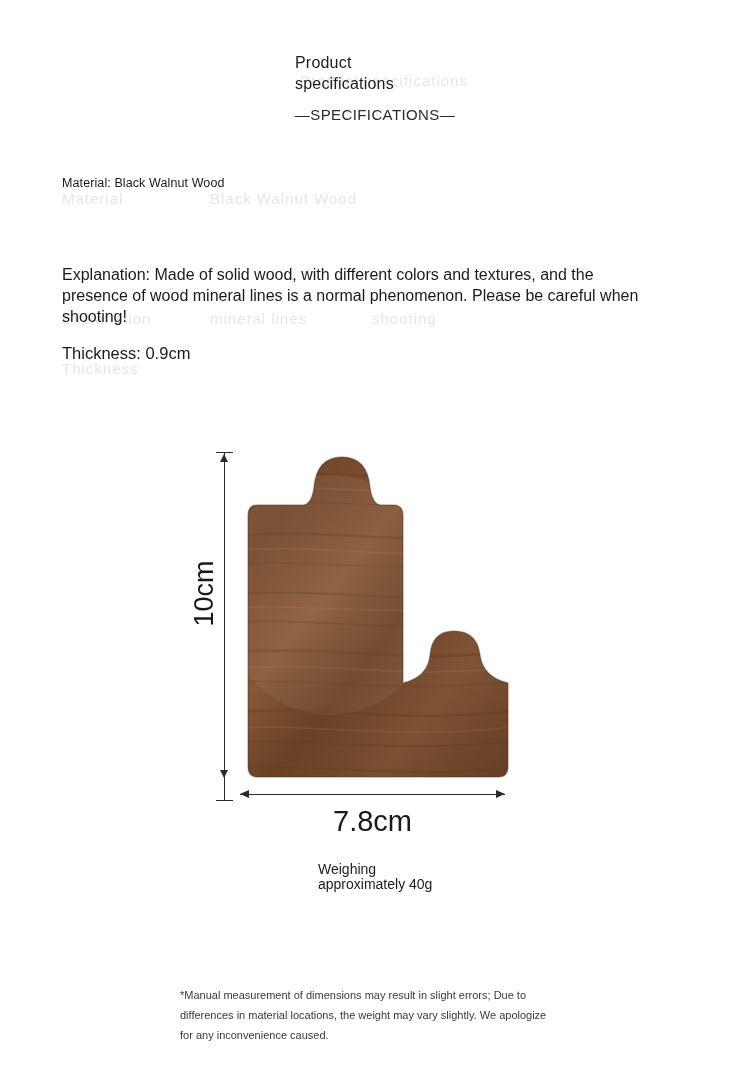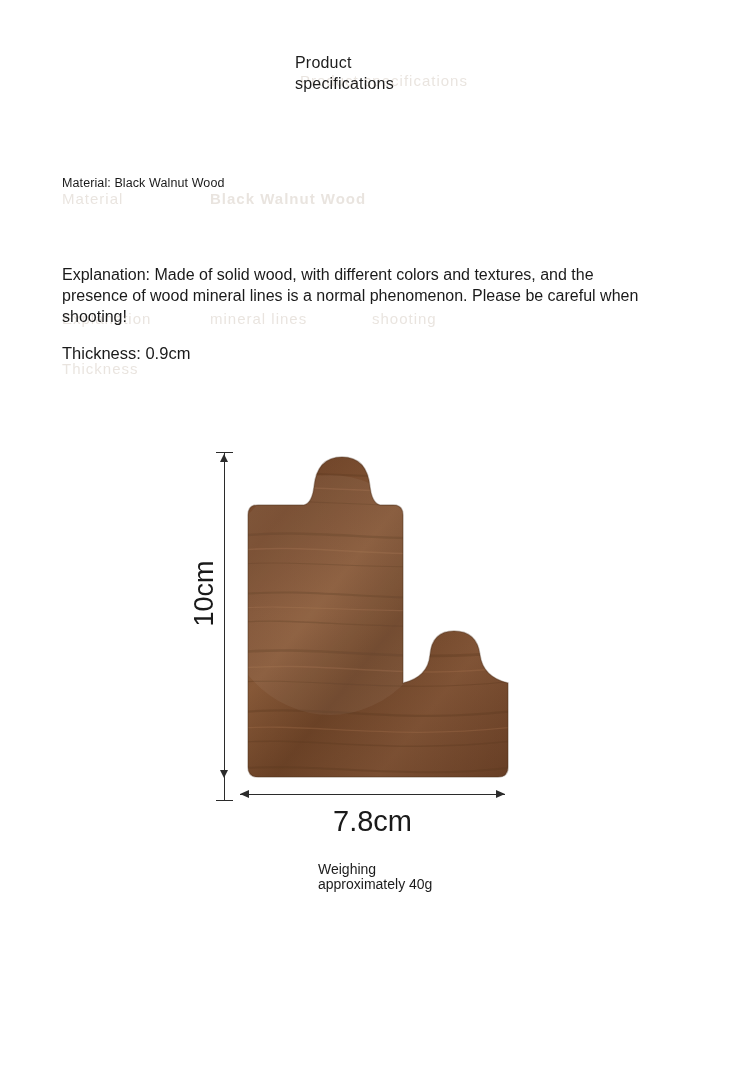--- a/index.html
+++ b/index.html
@@ -78,21 +78,21 @@
   .ghost {
     position: absolute;
     color: #d8cfc6;
     opacity: 0.55;
     font-size: 15px;
     letter-spacing: 1px;
     pointer-events: none;
   }
   .g1 { left: 300px; top: 72px; }
   .g2 { left: 62px;  top: 190px; }
-  .g3 { left: 210px; top: 190px; font-weight: bold; }
+  .g3 { left: 210px; top: 190px; }
   .g4 { left: 62px;  top: 310px; }
   .g5 { left: 210px; top: 310px; text-align: center; }
   .g6 { left: 355px; top: 310px; margin-left: 17px; }
   .g7 { left: 62px;  top: 360px; }
 
   
   .diagram {
     position: absolute;
     left: 0;
     top: 430px;
@@ -232,20 +232,21 @@
 
   <div class="ghost g1">Product specifications</div>
   <div class="ghost g2">Material</div>
   <div class="ghost g3">Black Walnut Wood</div>
   <div class="ghost g4">Explanation</div>
   <div class="ghost g5">mineral lines</div>
   <div class="ghost g6">shooting</div>
   <div class="ghost g7">Thickness</div>
 
   <div class="spec-title">Product specifications</div>
+  <div class="spec-sub">—SPECIFICATIONS—</div>
 
   <div class="spec-line material">Material: Black Walnut Wood</div>
   <div class="spec-line explanation">Explanation: Made of solid wood, with different colors and textures, and the presence of wood mineral lines is a normal phenomenon. Please be careful when shooting!</div>
   <div class="spec-line thickness">Thickness: 0.9cm</div>
 
   <div class="diagram">
 
     <div class="vline"></div>
     <div class="vcap vcap-top"></div>
     <div class="vcap vcap-bottom"></div>
@@ -345,14 +346,15 @@
     </div>
 
     <div class="hline"></div>
     <div class="harrow harrow-left"></div>
     <div class="harrow harrow-right"></div>
     <div class="hlabel">7.8cm</div>
   </div>
 
   <div class="weight">Weighing approximately 40g</div>
 
+  <div class="footnote">*Manual measurement of dimensions may result in slight errors; Due to differences in material locations, the weight may vary slightly. We apologize for any inconvenience caused.</div>
 
 </div>
 
 </body></html>

